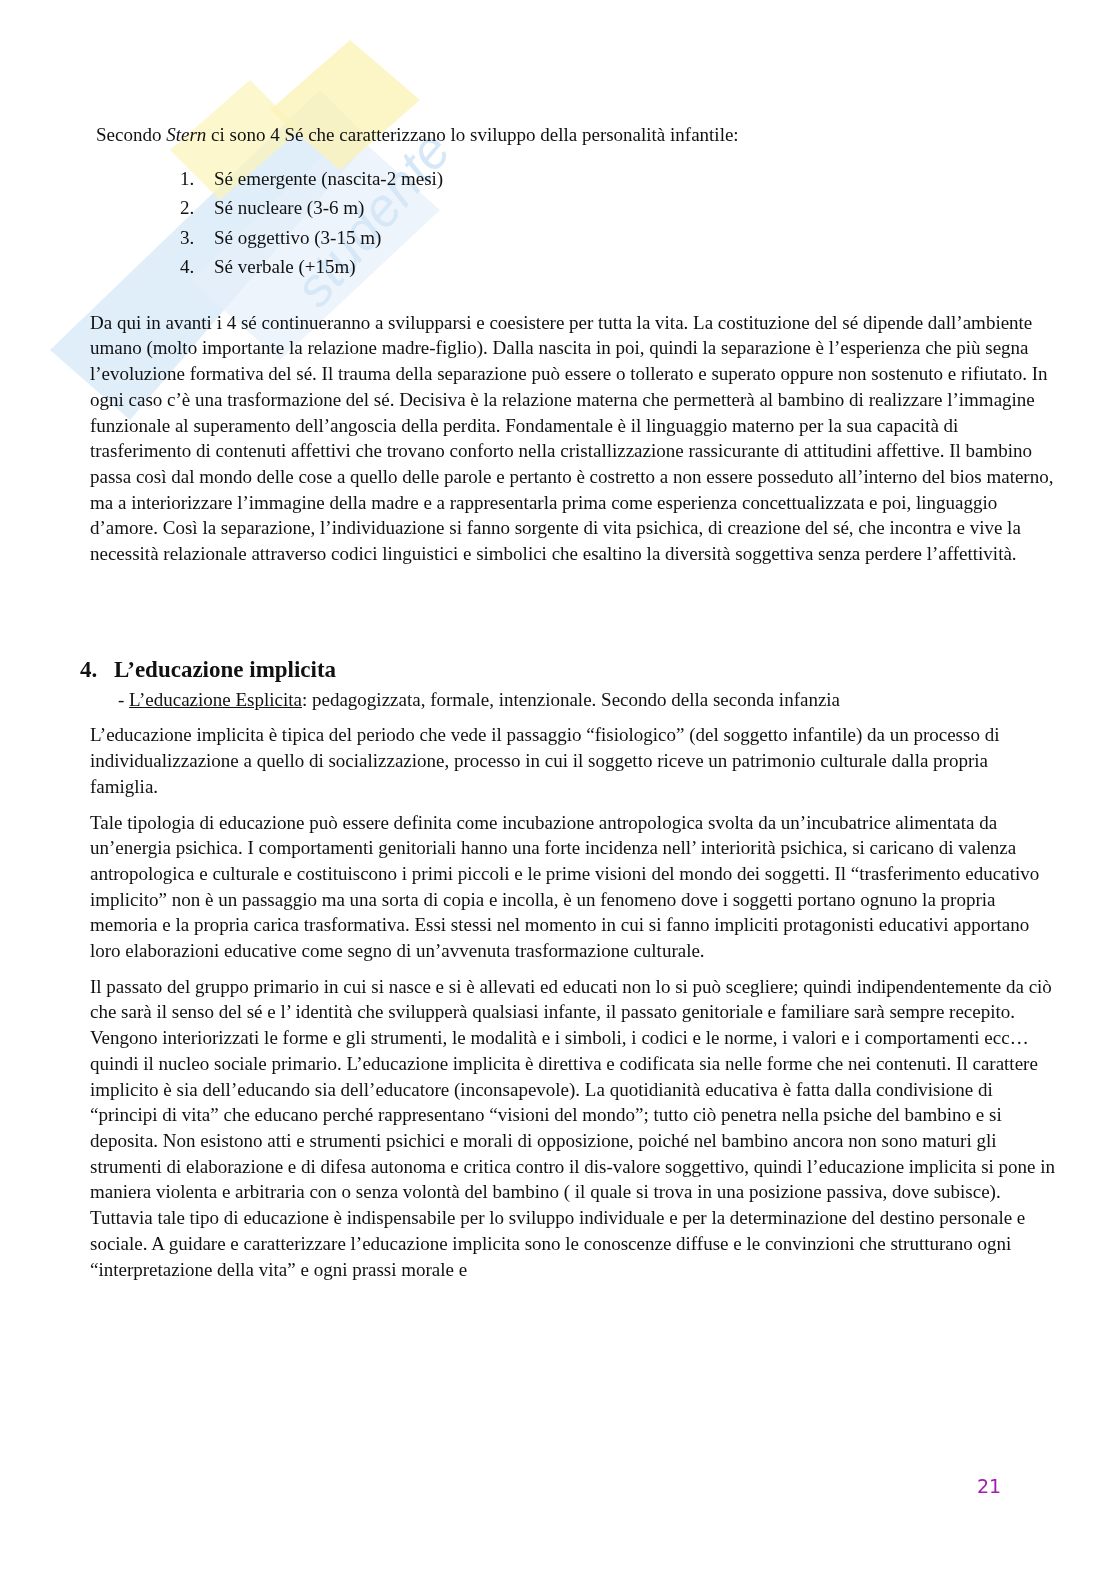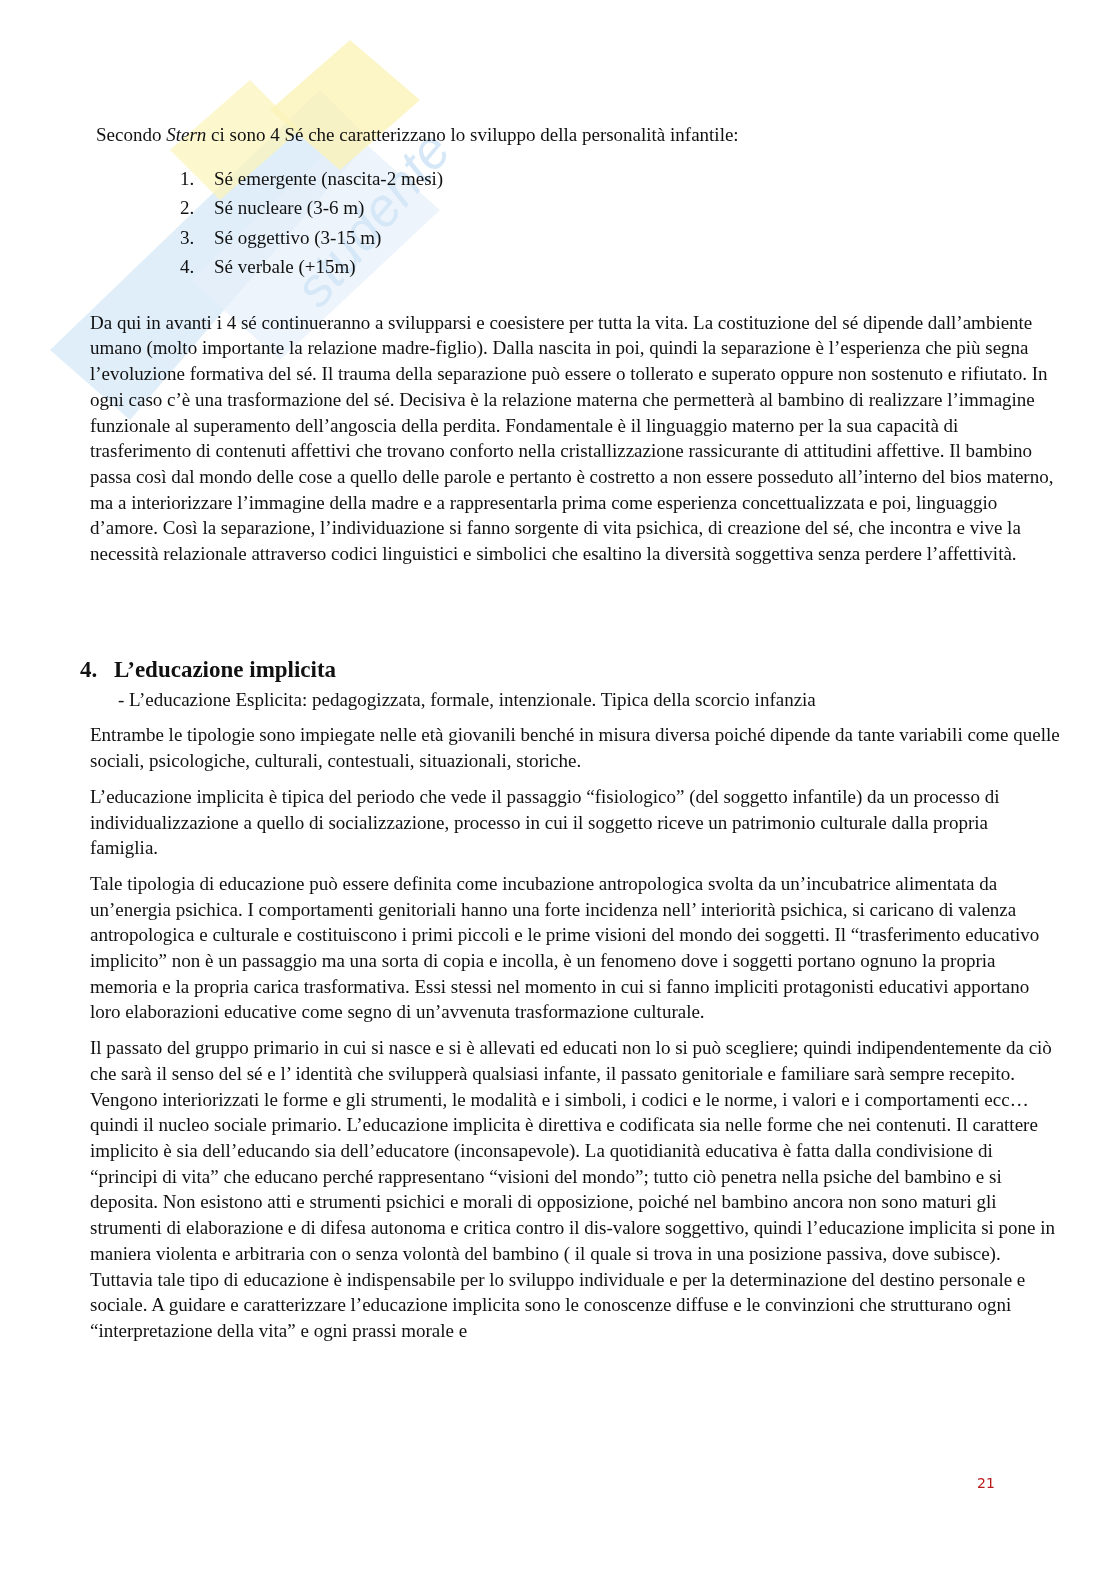--- a/index.html
+++ b/index.html
@@ -10,23 +10,23 @@
   .intro { margin: 16px; }
   .stern-list { list-style: none; margin: 0; padding: 0 0 0 100px; }
   .stern-list li { line-height: 29.5px; display: flex; }
   .stern-list .num { width: 34px; display: inline-block; }
   .para { margin: 10px; }
   .gap1 { height: 18px; }
   .gap2 { height: 78px; }
   .heading { font-weight: bold; font-size: 23px; margin: 0 0 2px 0; line-height: 30px; display: flex; }
   .heading .hnum { width: 34px; }
   .sub { padding-left: 38px; }
-  .sub .u { }
+  .sub .u { text-decoration: underline; }
   .page-number { position: absolute; left: 977px; top: 1475px;
-                 font-family: "DejaVu Sans", sans-serif; font-size: 14px; color: #b91c1c; }
+                 font-family: "DejaVu Sans", sans-serif; font-size: 19px; color: #a21caf; }
 </style>
 </head>
 <body>
 
 <svg class="watermark" viewBox="0 0 480 440">
   <polygon points="30,330 300,70 350,120 110,400" fill="#d6e8f7" opacity="0.75"></polygon>
   <polygon points="170,260 330,110 420,190 260,340" fill="#e6f0fa" opacity="0.7"></polygon>
   <polygon points="250,90 330,20 400,80 320,150" fill="#fbf3b8" opacity="0.8"></polygon>
   <polygon points="150,130 230,60 280,110 200,180" fill="#fbf3b8" opacity="0.7"></polygon>
   <text x="300" y="290" transform="rotate(-50 300 290)" font-family="Liberation Sans, sans-serif" font-size="54" font-style="italic" fill="#d6e8f7">studente</text>
@@ -57,22 +57,21 @@
   <div class="gap1"></div>
   <p class="para">Da qui in avanti i 4 sé continueranno  a svilupparsi e coesistere per tutta la vita. La costituzione del sé dipende dall’ambiente umano (molto importante la relazione madre-figlio). Dalla nascita in poi, quindi la separazione è l’esperienza che più segna l’evoluzione formativa del sé. Il trauma della separazione può essere o tollerato e superato oppure non sostenuto e rifiutato. In ogni caso c’è una trasformazione del sé. Decisiva è la relazione materna che permetterà al bambino di realizzare l’immagine funzionale al superamento dell’angoscia della perdita. Fondamentale è il linguaggio materno per la sua capacità di trasferimento di contenuti affettivi che trovano conforto nella cristallizzazione rassicurante di attitudini affettive. Il bambino passa così dal mondo delle cose a quello delle parole e pertanto è costretto a non essere posseduto all’interno del bios materno, ma a interiorizzare l’immagine della madre e a rappresentarla prima come esperienza concettualizzata e poi, linguaggio d’amore. Così la separazione, l’individuazione si fanno sorgente di vita psichica, di creazione del sé, che incontra e vive la necessità relazionale attraverso codici linguistici e simbolici che esaltino la diversità soggettiva senza perdere l’affettività.</p>
 
   <div class="gap2"></div>
   <h2 class="heading">
       <span class="hnum">4.</span>
       <span>L’educazione implicita</span>
     </h2>
 
   <div class="sub">
-    <div><span>- </span><span class="u">L’educazione Esplicita</span><span>: pedagogizzata, formale, intenzionale. Tipica della scorcio infanzia</span></div>
+    <div><span>- </span><span class="u">L’educazione Esplicita</span><span>: pedagogizzata, formale, intenzionale. Secondo della seconda infanzia</span></div>
   </div>
 
-  <p class="para">Entrambe le tipologie sono impiegate nelle età giovanili benché in misura diversa poiché dipende da tante variabili come quelle sociali, psicologiche, culturali, contestuali, situazionali, storiche.</p>
   <p class="para">L’educazione implicita è tipica del periodo che vede il passaggio “fisiologico” (del soggetto infantile) da un processo di individualizzazione a quello di socializzazione, processo in cui il soggetto riceve un patrimonio culturale dalla propria famiglia.</p>
   <p class="para">Tale tipologia di educazione può essere definita come incubazione antropologica svolta da un’incubatrice alimentata da un’energia psichica. I comportamenti genitoriali hanno una forte incidenza nell’ interiorità psichica, si caricano di valenza antropologica e culturale e costituiscono i primi piccoli e le prime visioni del mondo dei soggetti. Il “trasferimento educativo implicito” non è un passaggio ma una sorta di copia e incolla, è un fenomeno dove i soggetti portano ognuno la propria memoria e la propria carica trasformativa. Essi stessi nel momento in cui si fanno impliciti protagonisti educativi apportano loro elaborazioni educative come segno di un’avvenuta trasformazione culturale.</p>
   <p class="para">Il passato del gruppo primario in cui si nasce e si è allevati ed educati non lo si può scegliere; quindi indipendentemente da ciò che sarà il senso del sé e l’ identità che svilupperà qualsiasi infante, il passato genitoriale e familiare sarà sempre recepito. Vengono interiorizzati le forme e gli strumenti, le modalità e i simboli, i codici e le norme, i valori e i comportamenti ecc… quindi il nucleo sociale primario. L’educazione implicita è direttiva e codificata sia nelle forme che nei contenuti. Il carattere implicito è sia dell’educando sia dell’educatore (inconsapevole). La quotidianità educativa è fatta dalla condivisione di “principi di vita” che educano perché rappresentano “visioni del mondo”; tutto ciò penetra nella psiche del bambino e si deposita. Non esistono atti e strumenti psichici e morali di opposizione, poiché nel bambino ancora non sono maturi gli strumenti di elaborazione e di difesa autonoma e critica contro il dis-valore soggettivo, quindi l’educazione implicita si pone in maniera violenta e arbitraria con o senza volontà del bambino ( il quale si trova in una posizione passiva, dove subisce). Tuttavia tale tipo di educazione è indispensabile per lo sviluppo individuale e per la determinazione del destino personale e sociale. A guidare e caratterizzare l’educazione implicita sono le conoscenze diffuse e le convinzioni che strutturano ogni “interpretazione della vita” e ogni prassi morale e</p>
 </div>
 
 <div class="page-number">21</div>
 
 </body></html>

